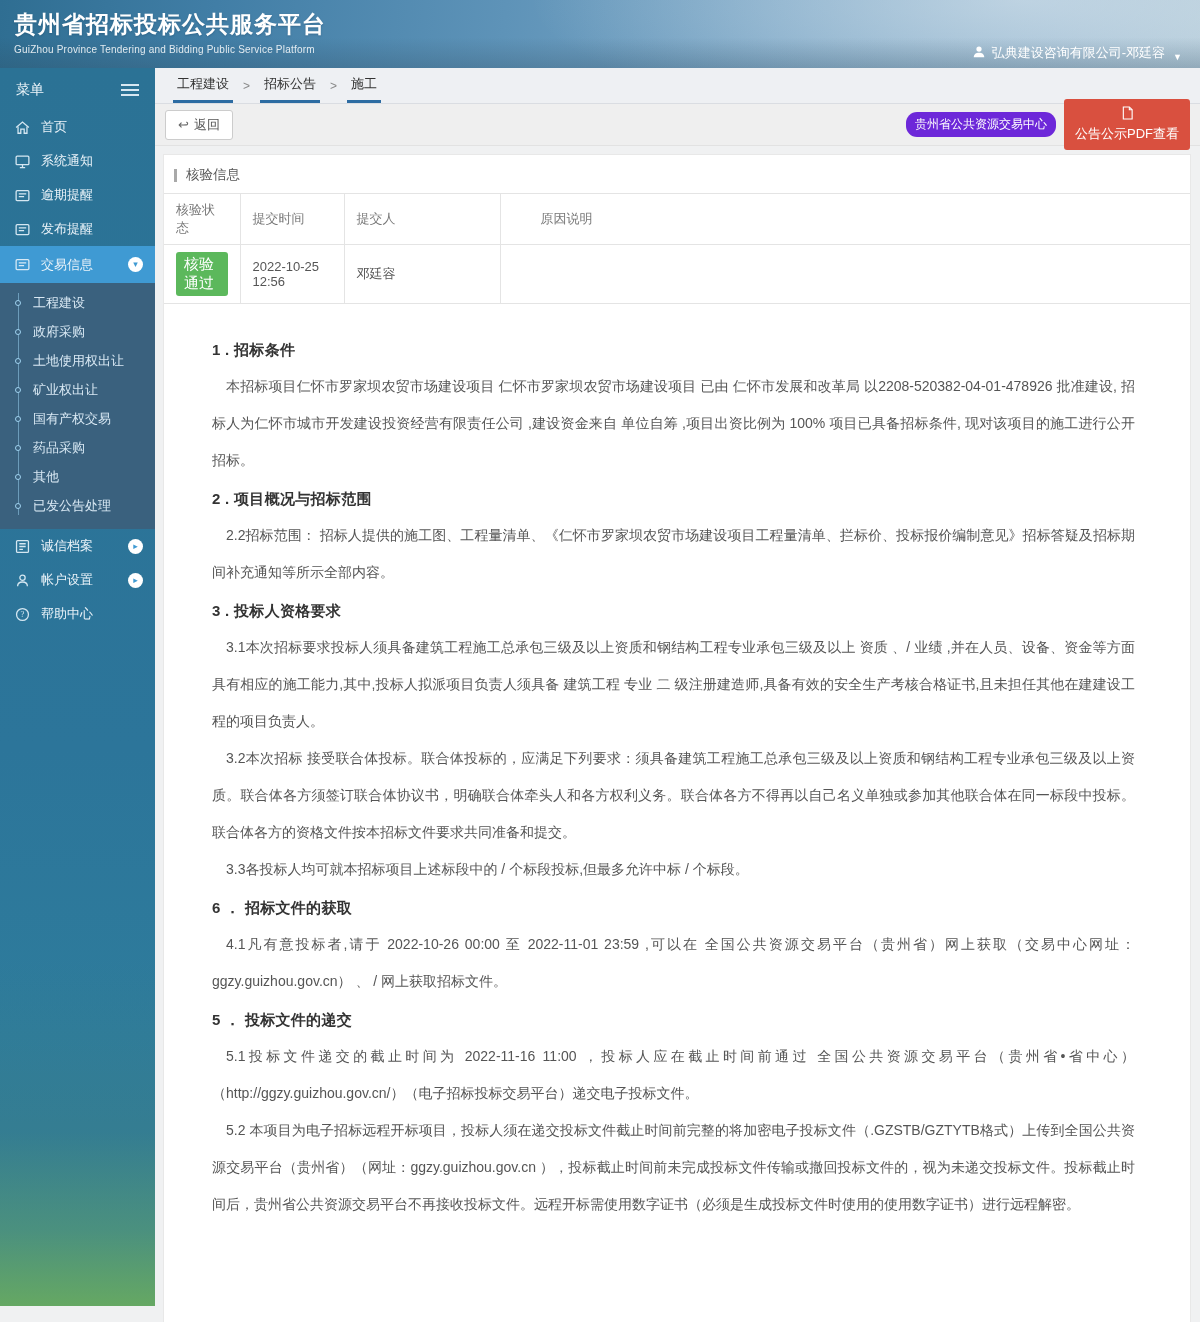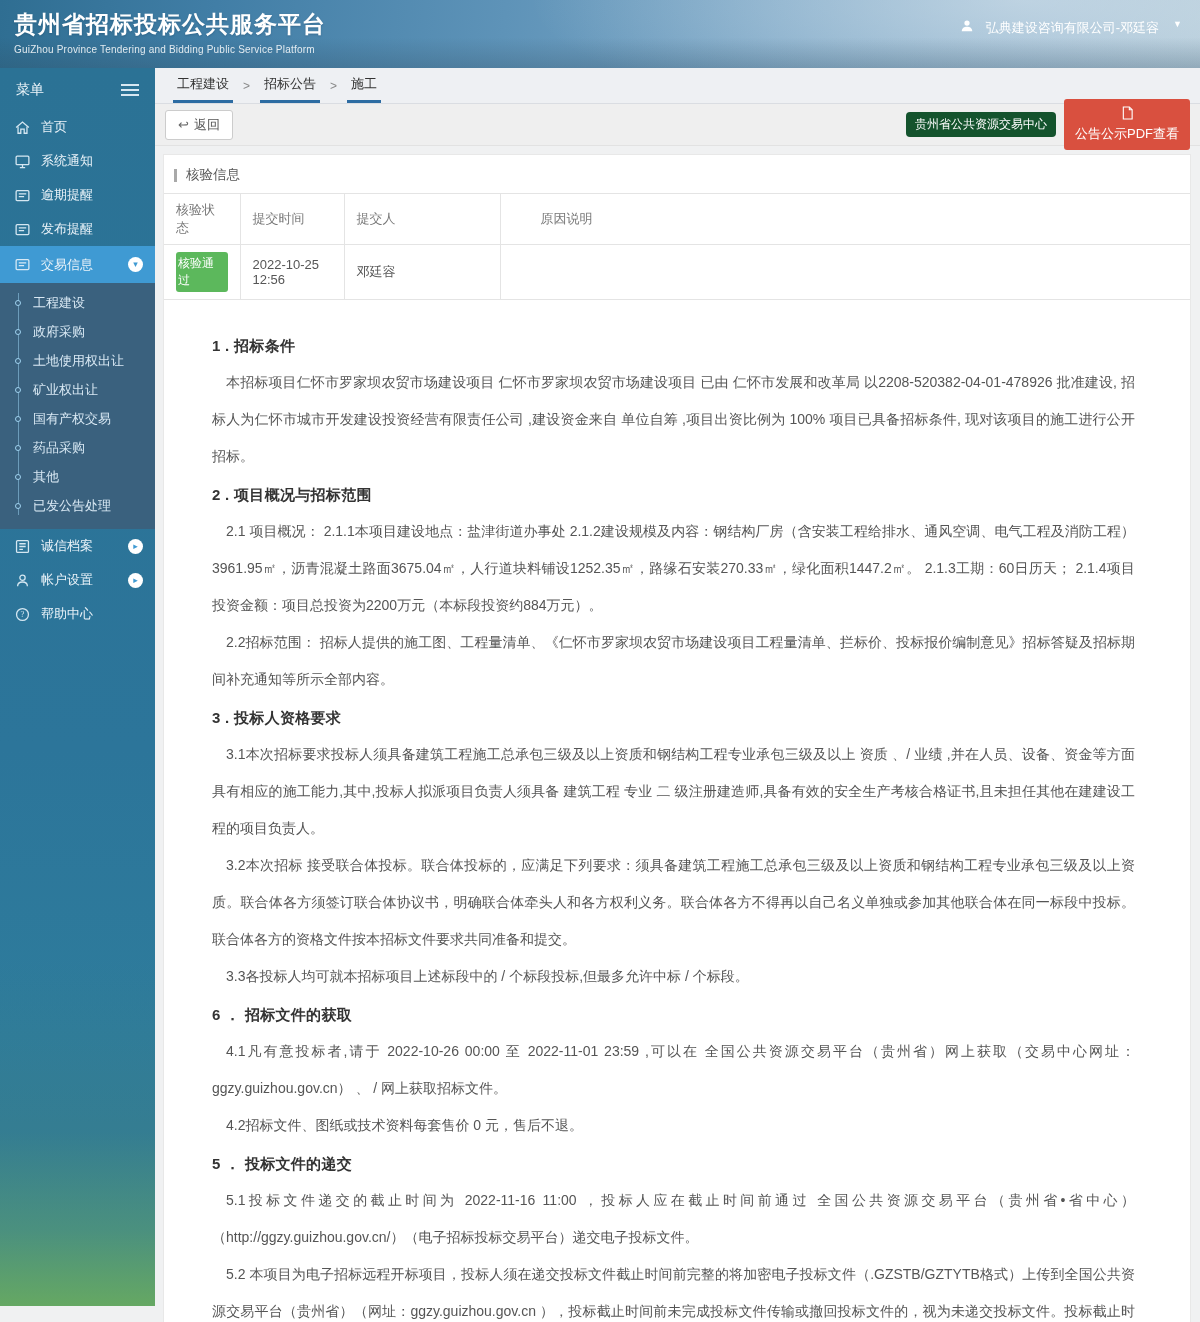--- a/index.html
+++ b/index.html
@@ -13,21 +13,21 @@
     position:absolute; top:0; left:0; width:1200px; height:68px;
     background:
       linear-gradient(to top, rgba(45,75,95,.28), rgba(45,75,95,0) 45%),
       radial-gradient(ellipse 700px 180px at 85% 0%, rgba(235,242,246,.45), rgba(235,242,246,0) 70%),
       linear-gradient(95deg,#2f6e92 0%, #417ea6 18%, #5e93b8 42%, #7fa9c8 65%, #9dbcd3 88%, #afc8d8 100%);
     text-decoration: underline;
   }
   .header-left { position:absolute; left:14px; top:9px; }
   .header-title { font-size:23px; font-weight:bold; color:#fff; letter-spacing:1px; text-shadow:0 1px 2px rgba(0,40,70,.25); }
   .header-sub { font-size:10px; color:rgba(255,255,255,.85); margin-top:4px; letter-spacing:.2px; }
-  .header-user { position:absolute; right:18px; top:19px; display:flex; align-items:flex-start; gap:12px; color:#fff; font-size:13px; cursor:pointer; }
+  .header-user { position:absolute; right:18px; top:44px; display:flex; align-items:flex-end; gap:6px; color:#fff; font-size:13px; cursor:pointer; }
   .header-user .caret { font-size:9px; margin-left:2px; }
   
   .sidebar {
     position:absolute; top:68px; left:0; width:155px; bottom:16px;
     background:
       linear-gradient(to top, rgba(110,175,90,.85) 0%, rgba(95,160,105,.55) 6%, rgba(60,125,130,.35) 14%, rgba(50,110,140,0) 28%),
       linear-gradient(180deg,#2b7295 0%, #2c759a 55%, #2e7c9c 78%, #357f96 100%);
     color:#eaf3f9; font-size:13px;
   }
   .menu-head { display:flex; align-items:center; justify-content:space-between; padding:13px 16px 11px 16px; font-size:14px; color:#f0f7fb; }
@@ -43,34 +43,34 @@
   .sub-item .dot { width:6px; height:6px; border:1px solid #9fd2ef; border-radius:50%; background:#3a617e; margin-right:12px; flex:none; }
   
   .main { position:absolute; top:68px; left:155px; right:0; bottom:0; display:flex; flex-direction:column; }
   .breadcrumb-bar { height:36px; background:#eef0f3; border-bottom:1px solid #dadde2; display:flex; align-items:stretch; padding:0 18px; }
   .bc-item { display:flex; align-items:center; font-size:13px; color:#333; padding:0 4px; border-bottom:3px solid #2d6ca2; cursor:pointer; }
   .bc-sep { display:flex; align-items:center; color:#888; font-size:12px; padding:0 10px; }
   .toolbar { height:42px; background:#efefef; border-bottom:1px solid #e2e2e2; display:flex; align-items:center; padding:0 10px; }
   .back-btn { display:inline-flex; align-items:center; gap:5px; background:#fff; border:1px solid #ccc; border-radius:3px; padding:5px 12px; font-size:13px; color:#555; cursor:pointer; }
   .back-btn .bicon { font-size:13px; color:#666; }
   .tb-right { margin-left:auto; display:flex; align-items:center; gap:8px; }
-  .red-btn-sm { background:#14532d; color:#fff; border:none; border-radius:4px; font-size:12px; padding:4px 9px; cursor:pointer; }
+  .red-btn-sm { background:#6d28d9; color:#fff; border:none; border-radius:11px; font-size:12px; padding:4px 9px; cursor:pointer; }
   .red-btn-lg { background:#d9503f; color:#fff; border:none; border-radius:3px; font-size:13px; padding:7px 11px; cursor:pointer; display:inline-flex; align-items:center; gap:5px;flex-direction:column; }
   .red-btn-lg svg { width:13px; height:14px; }
   
   .panel { flex:1; background:#fff; margin:8px 9px 0 8px; border:1px solid #e8e8e8; border-bottom:none; overflow:hidden; }
   .verify-head { display:flex; align-items:center; gap:9px; padding:11px 0 9px 10px; font-size:13.5px; color:#555; }
   .verify-head:before { content:""; width:3px; height:13px; background:#a9a9a9; }
   table.verify { width:100%; border-collapse:collapse; table-layout:fixed; font-size:13px; }
   table.verify th, table.verify td { border:1px solid #e4e4e4; border-left:none; text-align:left; font-weight:normal; padding:7px 12px; }
   table.verify th { color:#777; }
   table.verify td { color:#555; }
   table.verify th:last-child, table.verify td:last-child { border-right:none;padding-left:40px; }
   .col1{width:76px}.col2{width:104px}.col3{width:156px}
-  .badge { display:inline-block; background:#5cb85c; color:#fff; font-size:12px; border-radius:3px; padding:3px 2px; }
+  .badge { display:inline-block; background:#5cb85c; color:#fff; font-size:15px; border-radius:3px; padding:3px 8px; }
   
   .doc { padding:26px 55px 0 48px; font-size:14px; color:#555; }
   .doc-h { font-size:15px; font-weight:bold; color:#333; line-height:36px; margin-top:2px; letter-spacing:.3px; }
   .doc-p { line-height:37px; text-indent:1em; text-align:justify; }
 </style>
 </head>
 <body>
 
 <div class="header">
   <div class="header-left">
@@ -251,28 +251,26 @@
           <td>邓廷容</td>
           <td></td>
         </tr>
       </tbody>
     </table>
 
     <div class="doc">
         <div class="doc-h">1 . 招标条件</div>
         <p class="doc-p">本招标项目仁怀市罗家坝农贸市场建设项目 仁怀市罗家坝农贸市场建设项目 已由 仁怀市发展和改革局 以2208-520382-04-01-478926 批准建设, 招标人为仁怀市城市开发建设投资经营有限责任公司 ,建设资金来自 单位自筹 ,项目出资比例为 100% 项目已具备招标条件, 现对该项目的施工进行公开招标。</p>
         <div class="doc-h">2 . 项目概况与招标范围</div>
-        <p class="doc-p">2.1 项目概况： 2.1.1本项目建设地点：盐津街道办事处 2.1.2建设规模及内容：钢结构厂房（含安装工程给排水、通风空调、电气工程及消防工程）3961.95㎡，沥青混凝土路面3675.04㎡，人行道块料铺设1252.35㎡，路缘石安装270.33㎡，绿化面积1447.2㎡。 2.1.3工期：60日历天； 2.1.4项目投资金额：项目总投资为2200万元（本标段投资约884万元）。</p>
         <p class="doc-p">2.2招标范围： 招标人提供的施工图、工程量清单、《仁怀市罗家坝农贸市场建设项目工程量清单、拦标价、投标报价编制意见》招标答疑及招标期间补充通知等所示全部内容。</p>
         <div class="doc-h">3 . 投标人资格要求</div>
         <p class="doc-p">3.1本次招标要求投标人须具备建筑工程施工总承包三级及以上资质和钢结构工程专业承包三级及以上 资质 、/ 业绩 ,并在人员、设备、资金等方面具有相应的施工能力,其中,投标人拟派项目负责人须具备 建筑工程 专业 二 级注册建造师,具备有效的安全生产考核合格证书,且未担任其他在建建设工程的项目负责人。</p>
         <p class="doc-p">3.2本次招标 接受联合体投标。联合体投标的，应满足下列要求：须具备建筑工程施工总承包三级及以上资质和钢结构工程专业承包三级及以上资质。联合体各方须签订联合体协议书，明确联合体牵头人和各方权利义务。联合体各方不得再以自己名义单独或参加其他联合体在同一标段中投标。联合体各方的资格文件按本招标文件要求共同准备和提交。</p>
         <p class="doc-p">3.3各投标人均可就本招标项目上述标段中的 / 个标段投标,但最多允许中标 / 个标段。</p>
         <div class="doc-h">6 ． 招标文件的获取</div>
         <p class="doc-p">4.1凡有意投标者,请于 2022-10-26 00:00 至 2022-11-01 23:59 ,可以在 全国公共资源交易平台（贵州省）网上获取（交易中心网址：ggzy.guizhou.gov.cn） 、 / 网上获取招标文件。</p>
-        <p class="doc-p">4.2招标文件、图纸或技术资料每套售价 0 元，售后不退。</p>
         <div class="doc-h">5 ． 投标文件的递交</div>
         <p class="doc-p">5.1投标文件递交的截止时间为 2022-11-16 11:00 ，投标人应在截止时间前通过 全国公共资源交易平台（贵州省•省中心）（http://ggzy.guizhou.gov.cn/）（电子招标投标交易平台）递交电子投标文件。</p>
         <p class="doc-p">5.2 本项目为电子招标远程开标项目，投标人须在递交投标文件截止时间前完整的将加密电子投标文件（.GZSTB/GZTYTB格式）上传到全国公共资源交易平台（贵州省）（网址：ggzy.guizhou.gov.cn ），投标截止时间前未完成投标文件传输或撤回投标文件的，视为未递交投标文件。投标截止时间后，贵州省公共资源交易平台不再接收投标文件。远程开标需使用数字证书（必须是生成投标文件时使用的使用数字证书）进行远程解密。</p>
       </div>
 
   </div>
 </div>
 
 </body></html>

